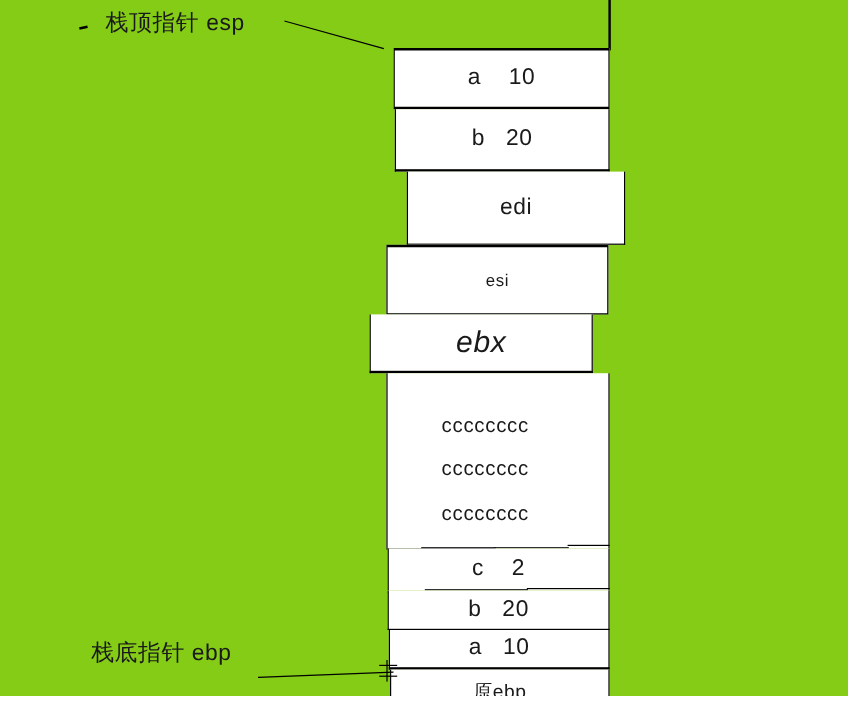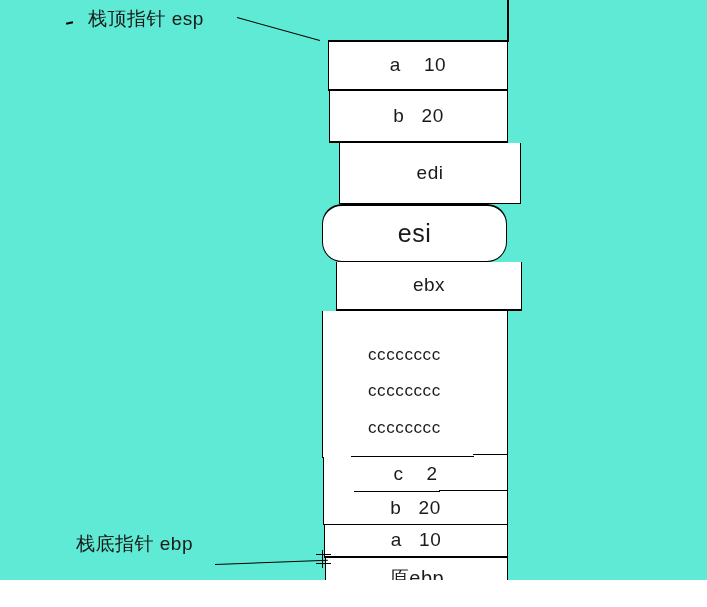--- a/index.html
+++ b/index.html
@@ -8,21 +8,21 @@
     background: #ffffff;
   }
   body {
     font-family: "Liberation Sans", "DejaVu Sans", sans-serif;
     color: #1a1a1a;
   }
   #canvas {
     position: relative;
     width: 707px;
     height: 580px;
-    background: #5eead4;
+    background: #84cc16;
     overflow: hidden;
   }
 
   
   .cell {
     position: absolute;
     box-sizing: border-box;
     background: #ffffff;
     display: flex;
     align-items: center;
@@ -103,25 +103,25 @@
   </div>
 
   <div class="cell bw-bot-thick bw-left bw-right" style="left:329px; top:91px; width:179px; height:52px; font-size:19px;">
     <span class="cell-text">b   20</span>
   </div>
 
   <div class="cell bw-bot-thin bw-left bw-right" style="left:339px; top:143px; width:182px; height:61px; font-size:19px;">
     <span class="cell-text">edi</span>
   </div>
 
-  <div class="cell bw-top-thick bw-bot-thin bw-left bw-right" style="left:322px; top:204px; width:185px; height:58px; font-size:25px;border-radius:20px;">
+  <div class="cell bw-top-thick bw-bot-thin bw-left bw-right" style="left:322px; top:204px; width:185px; height:58px; font-size:14px;">
     <span class="cell-text">esi</span>
   </div>
 
-  <div class="cell bw-bot-thick bw-left bw-right" style="left:336px; top:262px; width:186px; height:49px; font-size:19px;">
+  <div class="cell bw-bot-thick bw-left bw-right" style="left:308px; top:262px; width:186px; height:49px; font-size:25px;font-style:italic;">
     <span class="cell-text">ebx</span>
   </div>
 
   <div class="cell bw-left bw-right" style="left:322px; top:311px; width:186px; height:146px; display:block;">
   </div>
   <div class="label" style="left:368px; top:345px; font-size:17px; letter-spacing:0.6px;">
     <span>cccccccc</span>
   </div>
   <div class="label" style="left:368px; top:381px; font-size:17px; letter-spacing:0.6px;">
     <span>cccccccc</span>
@@ -147,21 +147,21 @@
   <div class="rule" style="left:439px; top:489.5px; width:69px; height:1.2px;"></div>
 
   <div class="cell bw-bot-thin bw-left bw-right" style="left:323px; top:492px; width:185px; height:33px; font-size:19px;">
     <span class="cell-text">b   20</span>
   </div>
 
   <div class="cell bw-bot-thick bw-left bw-right" style="left:324px; top:525px; width:184px; height:33px; font-size:19px;">
     <span class="cell-text">a   10</span>
   </div>
 
-  <div class="cell bw-bot-thin bw-left bw-right" style="left:325px; top:558px; width:183px; height:41px; font-size:20px;">
+  <div class="cell bw-bot-thin bw-left bw-right" style="left:325px; top:558px; width:183px; height:41px; font-size:16px;">
     <span class="cell-text">原ebp</span>
   </div>
 
   <div class="label label-cn" style="left:76px; top:531px;">
     <span>栈底指针 ebp</span>
   </div>
 
   <div class="leader" style="left:215px; top:564px; width:113px; transform:rotate(-2.2deg);"></div>
 
   <div class="tick" style="left:316px; top:554px; width:15px; height:1.2px;"></div>

